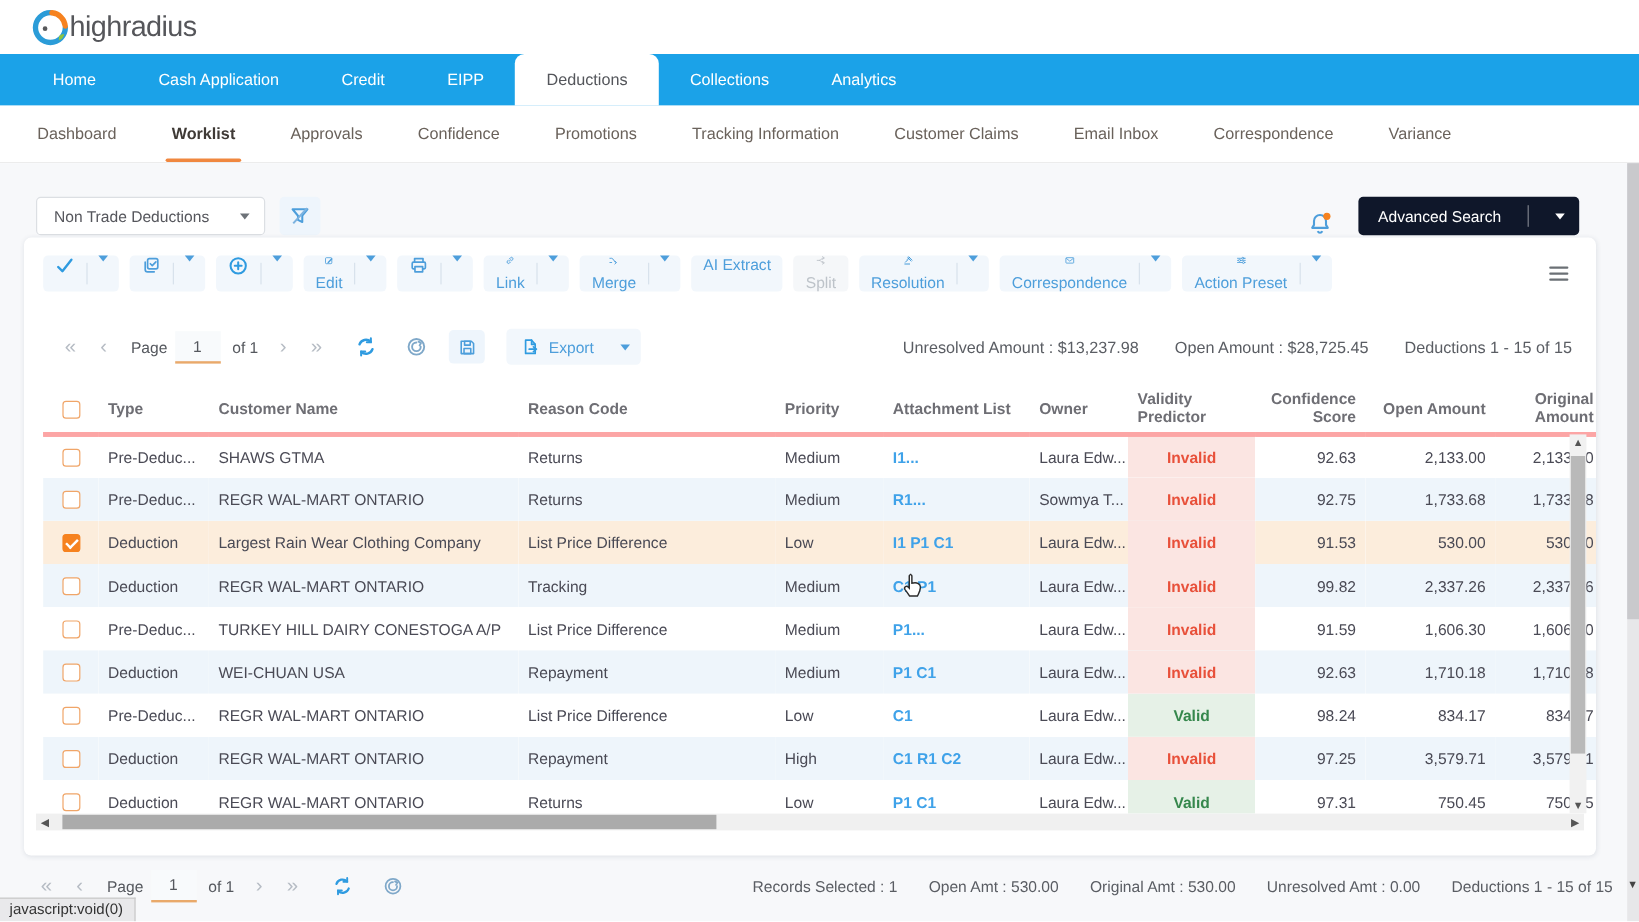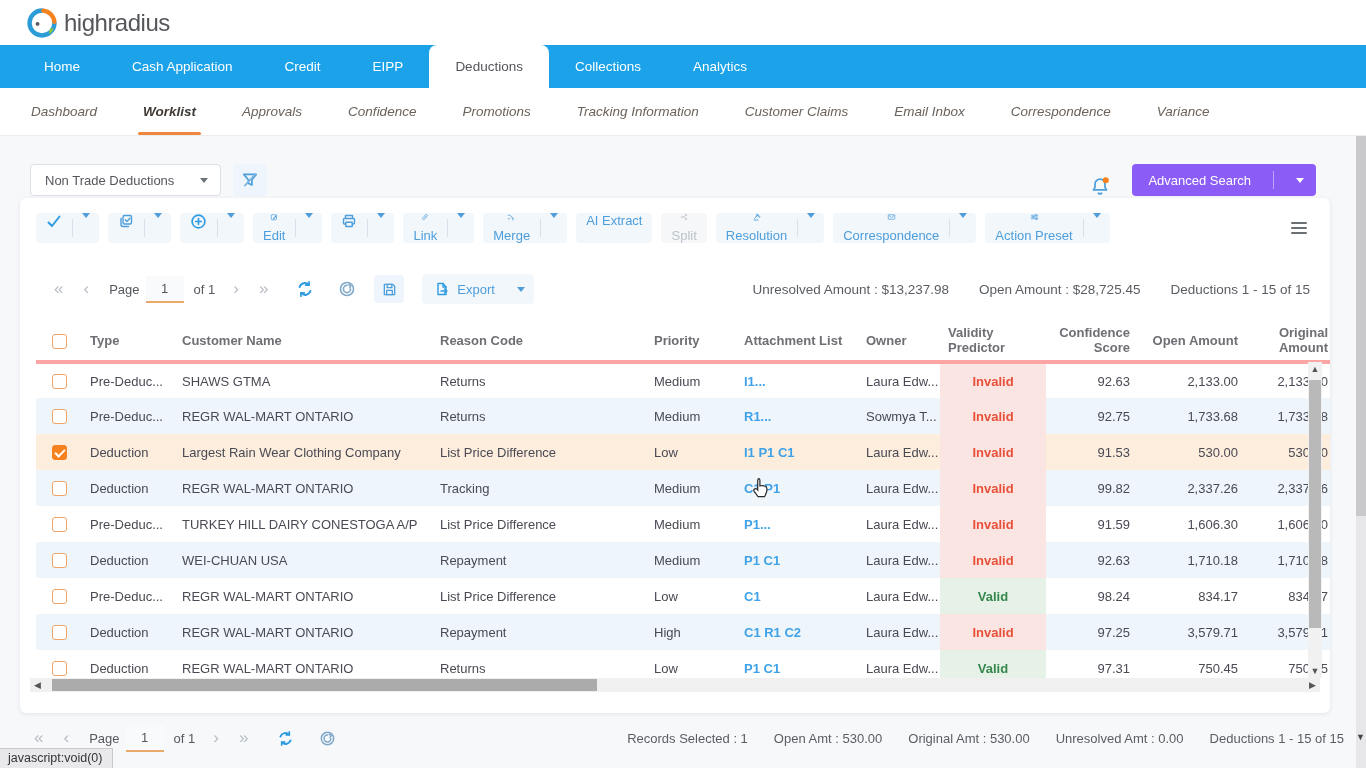--- a/index.html
+++ b/index.html
@@ -2,48 +2,48 @@
 <html><head>
 <meta charset="utf-8">
 <style>
   * { margin:0; padding:0; box-sizing:border-box; }
   html,body { width:1366px; height:768px; overflow:hidden; }
   body { font-family:"Liberation Sans", sans-serif; background:#fff; color:#4a4a55; }
   .page { position:relative; width:1366px; height:768px; overflow:hidden; background:#fff; }
 
   
   .topbar { height:45px; display:flex; align-items:center; padding-left:26px; background:#fff; }
-  .brand { display:flex; align-items:center; gap:6px; }
+  .brand { display:flex; align-items:center; gap:0; }
   .brand-text { font-size:24px; color:#55565a; letter-spacing:-0.5px; }
 
   
   .mainnav { height:43px; background:#1ba2e8; }
   .mainnav ul { list-style:none; display:flex; height:100%; padding-left:18px; }
   .mainnav li { display:flex; align-items:center; padding:0 26px; color:#fff; font-size:13.5px; cursor:pointer; white-space:nowrap; }
   .mainnav li.active { background:#fff; color:#54565b; border-radius:8px 8px 0 0; }
 
   
   .subnav { height:48px; background:#fff; border-bottom:1px solid #ececec; }
   .subnav ul { list-style:none; display:flex; height:100%; padding-left:8px; }
-  .subnav li { position:relative; display:flex; align-items:center; padding:0 23px; color:#6a625b; font-size:13.5px; cursor:pointer; white-space:nowrap;font-style:italic; }
+  .subnav li { position:relative; display:flex; align-items:center; padding:0 23px; color:#6a625b; font-size:13.5px; cursor:pointer; white-space:nowrap; }
   .subnav li.active { color:#3f3a36; font-weight:bold; }
   .subnav li.active::after { content:""; position:absolute; left:18px; right:18px; bottom:0; height:3px; background:#f0873f; border-radius:2px; }
 
   .mainarea { background:#f7f8fa; height:632px; position:relative; }
 
   
   .filterbar { height:60px; display:flex; align-items:flex-end; padding:0 50px 0 30px; }
   .view-select { display:flex; align-items:center; gap:26px; background:#fff; border:1px solid #dcdfe3; border-radius:4px; height:32px; padding:0 12px 0 14px; font-size:13px; color:#55565c; cursor:pointer; }
   .caret { width:0; height:0; border-left:4px solid transparent; border-right:4px solid transparent; border-top:5px solid #6d7278; display:inline-block; }
   .caret.blue { border-top-color:#4d9edb; }
   .caret.white { border-top-color:#fff; }
   .iconbtn { border:none; background:#eef5fc; border-radius:4px; width:34px; height:32px; margin-left:12px; display:flex; align-items:center; justify-content:center; cursor:pointer; }
   .fspacer { flex:1; }
   .bellwrap { margin-right:22px; cursor:pointer; }
-  .adv-search { display:flex; align-items:center; gap:22px; background:#8b5cf6; color:#fff; border:none; border-radius:4px; height:32px; padding:0 12px 0 16px; font-size:13px; font-family:inherit; cursor:pointer; }
+  .adv-search { display:flex; align-items:center; gap:22px; background:#0f172a; color:#fff; border:none; border-radius:4px; height:32px; padding:0 12px 0 16px; font-size:13px; font-family:inherit; cursor:pointer; }
   .adv-divider { width:1px; height:18px; background:rgba(255,255,255,.45); }
 
   
   .card { position:absolute; left:20px; top:62px; width:1310px; height:515px; background:#fff; border-radius:6px; box-shadow:0 1px 4px rgba(30,50,80,.10); }
 
   
   .toolbar { display:flex; align-items:center; padding:14px 16px 0 16px; height:46px; }
   .tgroup { display:flex; align-items:stretch; margin-right:9px; background:#f2f7fc; border-radius:4px; height:30px; }
   .tbtn { border:none; background:transparent; color:#4d9edb; font-size:13px; font-family:inherit; display:flex; align-items:center; gap:7px; padding:0 10px; cursor:pointer;flex-direction:column; }
   .tbtn.disabled { color:#bdc3c9; cursor:default; }

